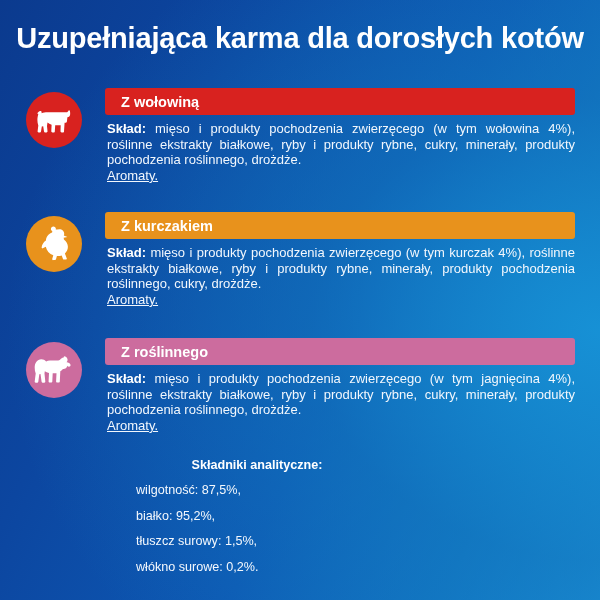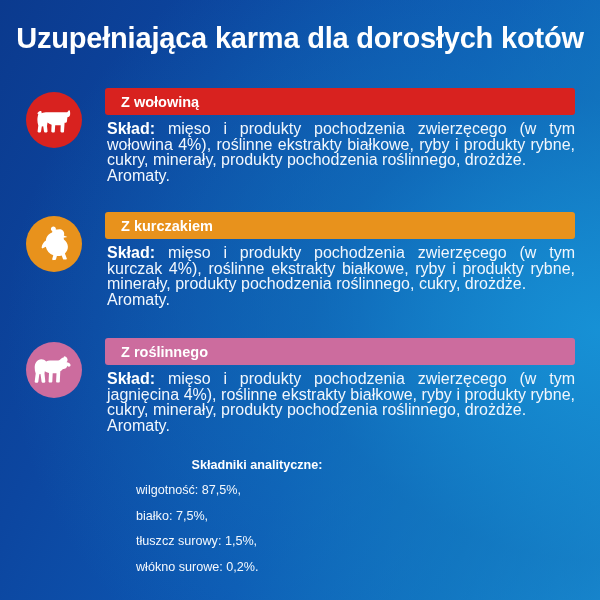--- a/index.html
+++ b/index.html
@@ -77,27 +77,27 @@
     font-weight: bold;
     white-space: nowrap;
   }
 
   .body-text {
     position: absolute;
     left: 107px;
     top: 33px;
     width: 468px;
     color: #f2f7fd;
-    font-size: 16px;
+    font-size: 13px;
     line-height: 15.6px;
     text-align: justify;
     text-justify: inter-word;
   }
   .body-text .lead { font-weight: bold; color: #ffffff; }
-  .body-text .tail { display: block; text-align: left; }
+  .body-text .tail { display: block; text-align: left; text-decoration: underline; }
 
   .analytic {
     position: absolute;
     left: 107px;
     top: 458px;
     width: 300px;
     color: #ffffff;
   }
   .analytic .an-title {
     font-size: 12.6px;
@@ -164,18 +164,18 @@
     </div>
     <div class="body-text">
       <span class="lead">Skład:</span><span> mięso i produkty pochodzenia zwierzęcego (w tym jagnięcina 4%), roślinne ekstrakty białkowe, ryby i produkty rybne, cukry, minerały, produkty pochodzenia roślinnego, drożdże.</span>
       <span class="tail">Aromaty.</span>
     </div>
   </div>
 
   <div class="analytic">
     <div class="an-title">Składniki analityczne:</div>
     <div class="an-row">wilgotność: 87,5%,</div>
-    <div class="an-row">białko: 7,5%,</div>
+    <div class="an-row">białko: 95,2%,</div>
     <div class="an-row">tłuszcz surowy: 1,5%,</div>
     <div class="an-row">włókno surowe: 0,2%.</div>
   </div>
 
 </div>
 
 </body></html>

